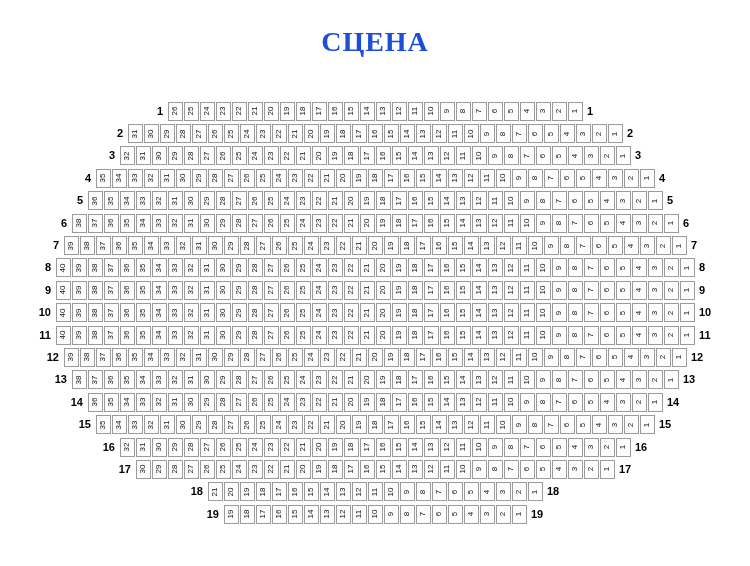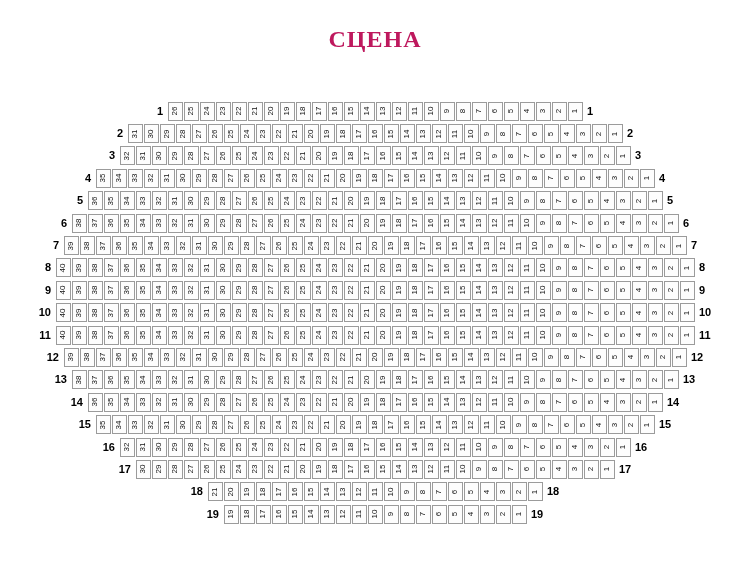--- a/index.html
+++ b/index.html
@@ -14,24 +14,24 @@
     overflow: hidden;
     position: relative;
   }
   #stage-title {
     position: absolute;
     top: 26px;
     left: 0;
     width: 750px;
     text-align: center;
     font-family: "Liberation Serif", serif;
-    font-size: 24px;
+    font-size: 28px;
     font-weight: bold;
     letter-spacing: 1px;
-    color: #be185d;
+    color: #1d4ed8;
   }
   #hall {
     position: absolute;
     top: 100px;
     left: 0;
     width: 750px;
   }
   .row {
     display: flex;
     align-items: center;

